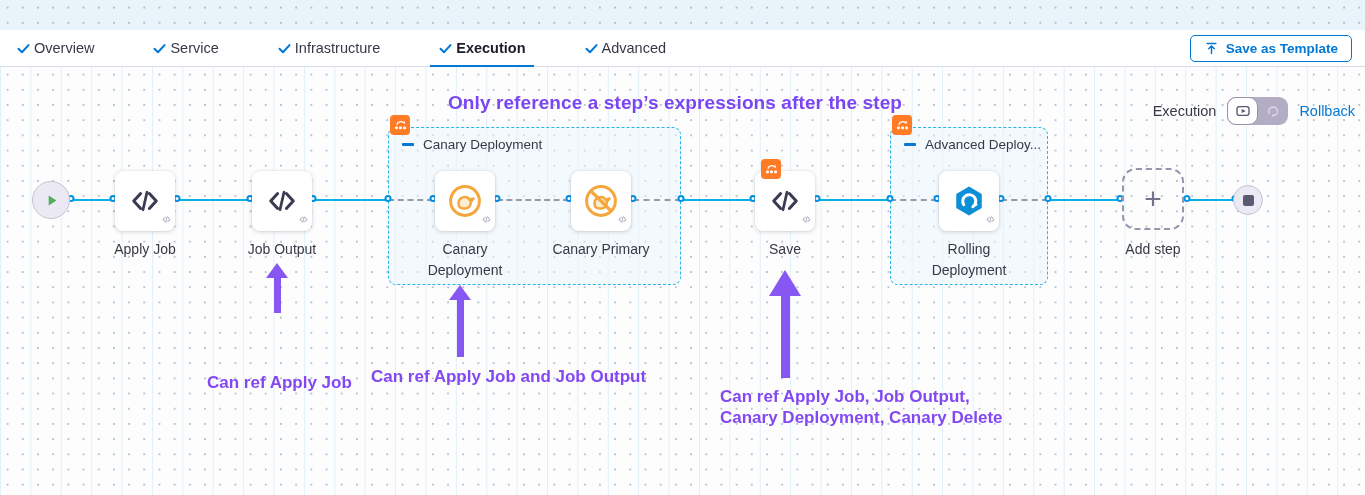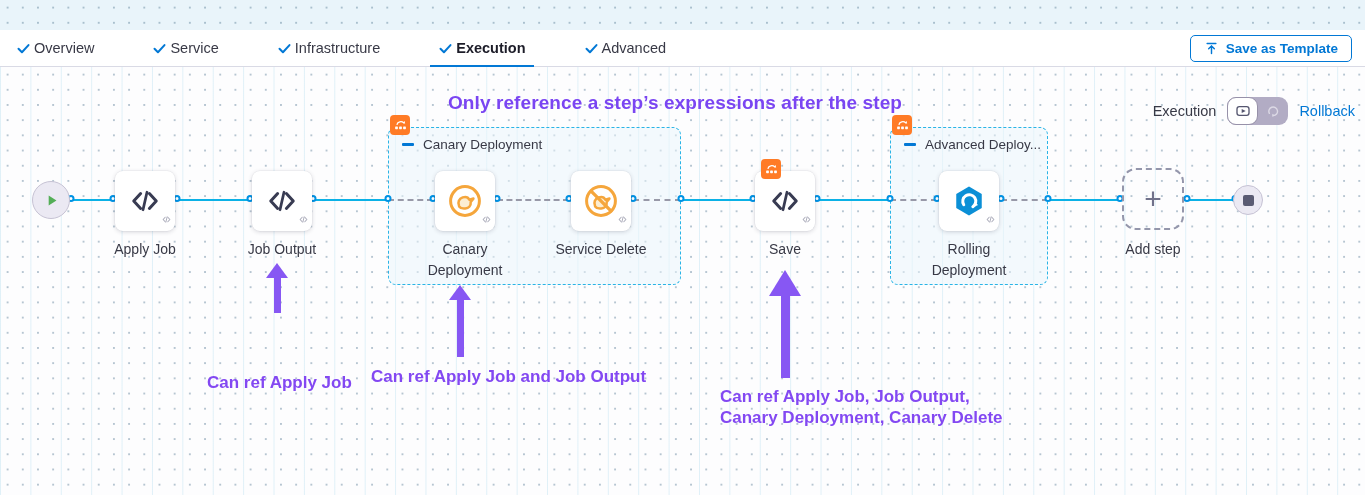--- a/index.html
+++ b/index.html
@@ -373,21 +373,21 @@
           </svg></span>
     </div>
 
     <div class="add-step">
       <span class="plus-icon"></span>
     </div>
 
     <div class="step-label" style="left:85px">Apply Job</div>
     <div class="step-label" style="left:222px">Job Output</div>
     <div class="step-label" style="left:405px">Canary Deployment</div>
-    <div class="step-label" style="left:541px">Service Delete</div>
+    <div class="step-label" style="left:541px">Canary Primary</div>
     <div class="step-label" style="left:725px">Save</div>
     <div class="step-label" style="left:909px">Rolling Deployment</div>
     <div class="step-label" style="left:1093px">Add step</div>
 
     <div class="ann-arrow" style="left:266px; top:196px;">
       <span class="ann-head"></span>
         <span class="ann-shaft" style="height:35px"></span>
     </div>
     <div class="ann-text" style="left:207px; top:261px;margin-top:44px;">Can ref Apply Job</div>
 

